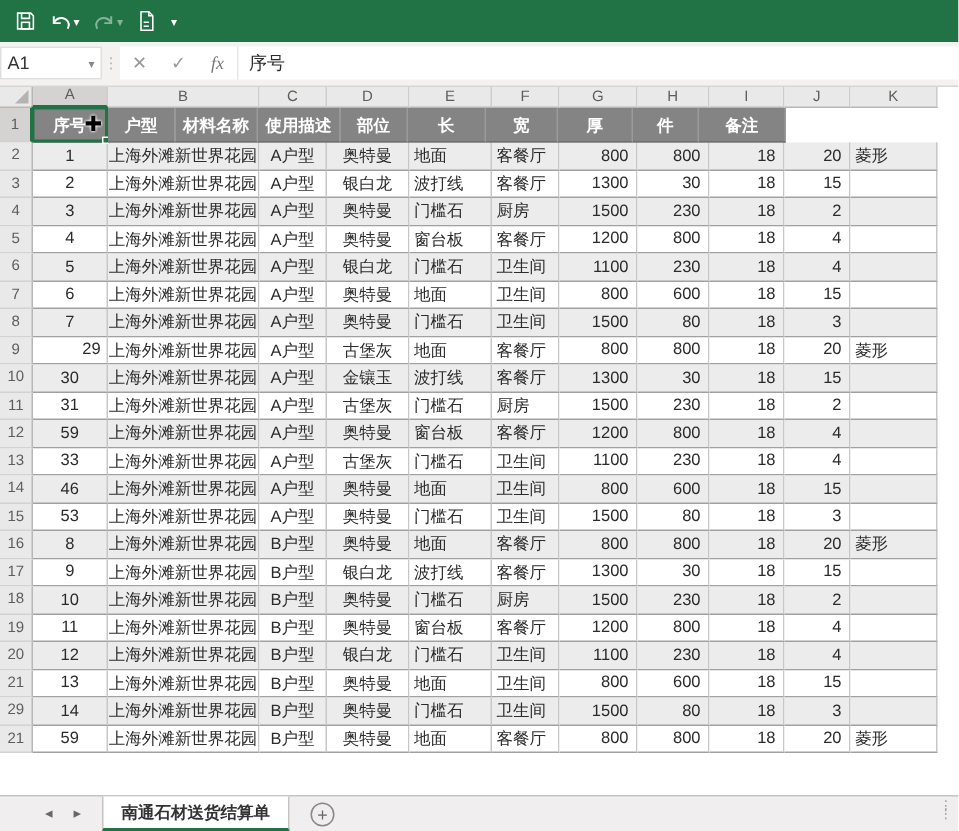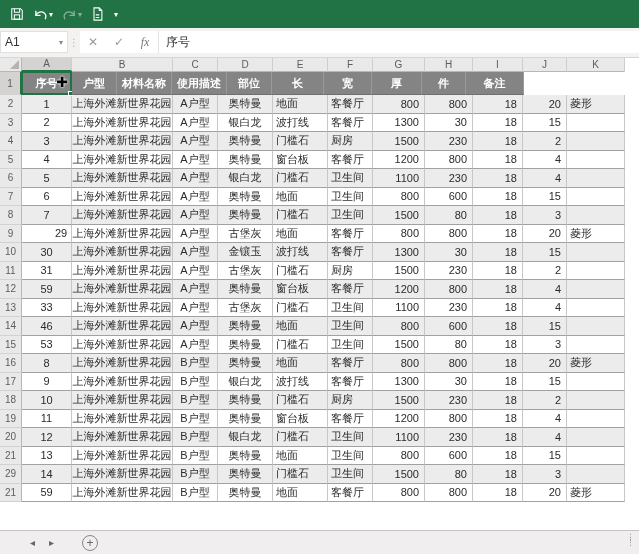--- a/index.html
+++ b/index.html
@@ -480,17 +480,20 @@
         <div class="dcell al-r" style="width: 44px;">20</div>
         <div class="dcell al-l" style="width: 58px;">菱形</div>
       </div>
     </div>
 
   <div class="tabbar">
     <div class="tab-nav">
       <span>◂</span>
       <span>▸</span>
     </div>
+    <div class="sheettab">
+      <span>南通石材送货结算单</span>
+    </div>
     <div class="addsheet">+</div>
     <div class="grip-dots">⋮<br>⋮</div>
   </div>
 
 </div>
 
 </body></html>

